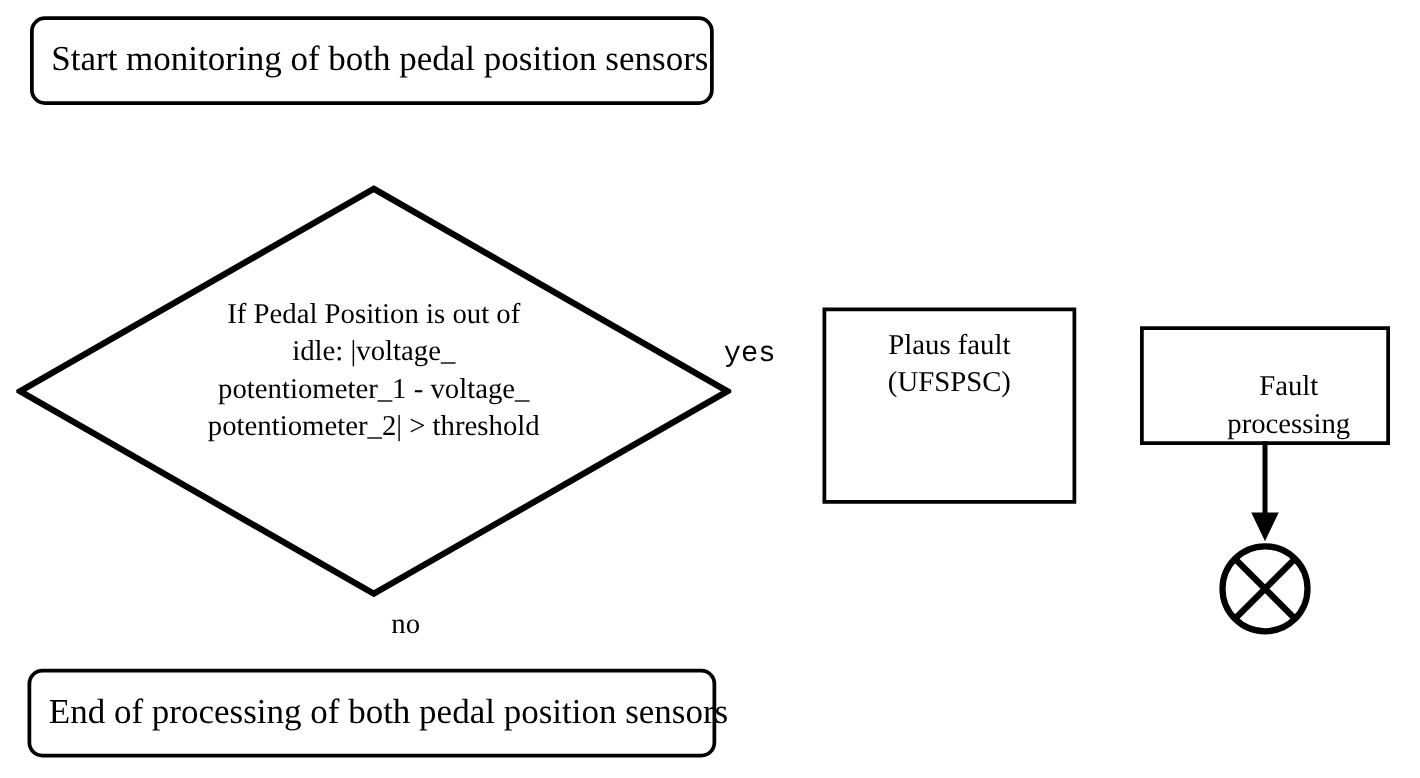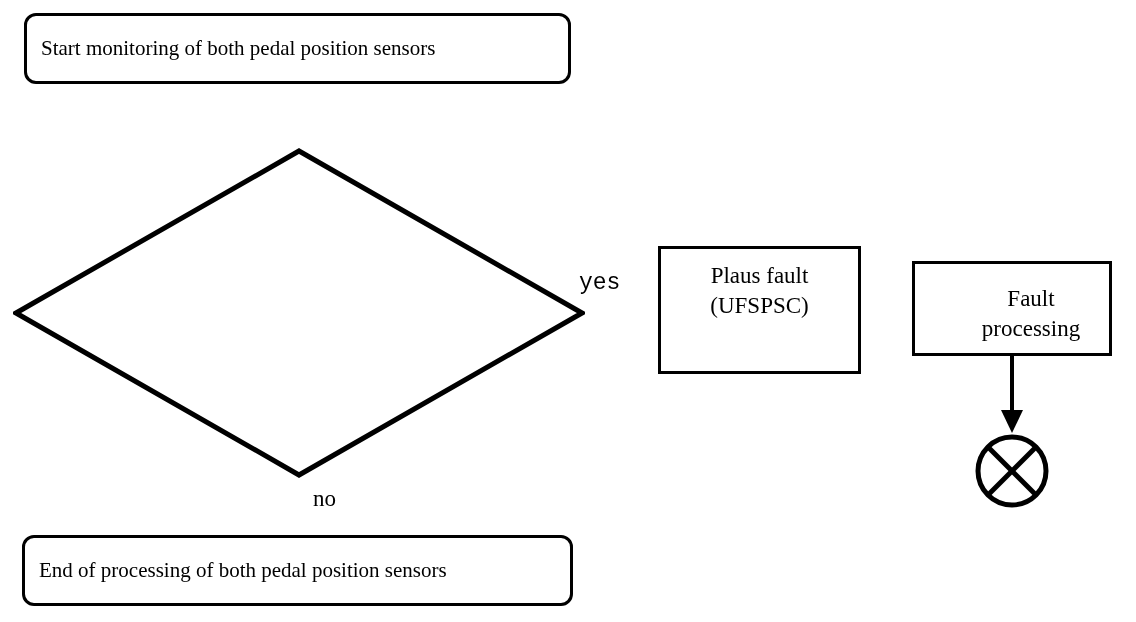--- a/index.html
+++ b/index.html
@@ -22,21 +22,21 @@
     position: absolute;
     box-sizing: border-box;
     border: 3px solid #000000;
     border-radius: 12px;
     background: #ffffff;
     display: flex;
     align-items: center;
     justify-content: flex-start;
   }
   .term-box .label {
-    font-size: 21px;
+    font-size: 28px;
     line-height: 1.1;
     white-space: nowrap;
     padding-left: 14px;
   }
 
   #start-box { left: 24px; top: 13px; width: 547px; height: 71px; }
   #end-box   { left: 22px; top: 535px; width: 551px; height: 71px; }
 
   
   #decision-node {
@@ -73,25 +73,25 @@
   }
   .proc-box .label {
     position: absolute;
     left: 0;
     right: 0;
     text-align: center;
     font-size: 23px;
     line-height: 1.30;
     white-space: pre-line;
   }
-  #plaus-fault-box { left: 658px; top: 246px; width: 203px; height: 128px; }
+  #plaus-fault-box { left: 658px; top: 246px; width: 203px; height: 157px; }
   #plaus-fault-box .label { top: 12px; }
 
   #fault-processing-box { left: 912px; top: 261px; width: 200px; height: 95px; }
-  #fault-processing-box .label { top: 20px; padding-left: 38px; }
+  #fault-processing-box .label { top: 30px; padding-left: 38px; }
 
   
   .branch-label {
     position: absolute;
     font-size: 23px;
     line-height: 1;
     white-space: nowrap;
   }
   #yes-label { left: 579px; top: 272px; font-family: Liberation Mono, monospace; }
   #no-label  { left: 313px; top: 487px; }
@@ -122,20 +122,24 @@
 <div id="canvas">
 
   <div class="term-box" id="start-box">
     <span class="label">Start monitoring of both pedal position sensors</span>
   </div>
 
   <div id="decision-node">
     <svg viewBox="0 0 572 330" preserveAspectRatio="none">
       <polygon points="286,3 569,165 286,327 3,165" fill="#ffffff" stroke="#000000" stroke-width="5" stroke-linejoin="miter"></polygon>
     </svg>
+    <div class="diamond-text">If Pedal Position is out of
+idle: |voltage_
+potentiometer_1 - voltage_
+potentiometer_2| &gt; threshold</div>
   </div>
 
   <div class="branch-label" id="yes-label">yes</div>
 
   <div class="branch-label" id="no-label">no</div>
 
   <div class="proc-box" id="plaus-fault-box">
     <span class="label">Plaus fault
 (UFSPSC)</span>
   </div>

